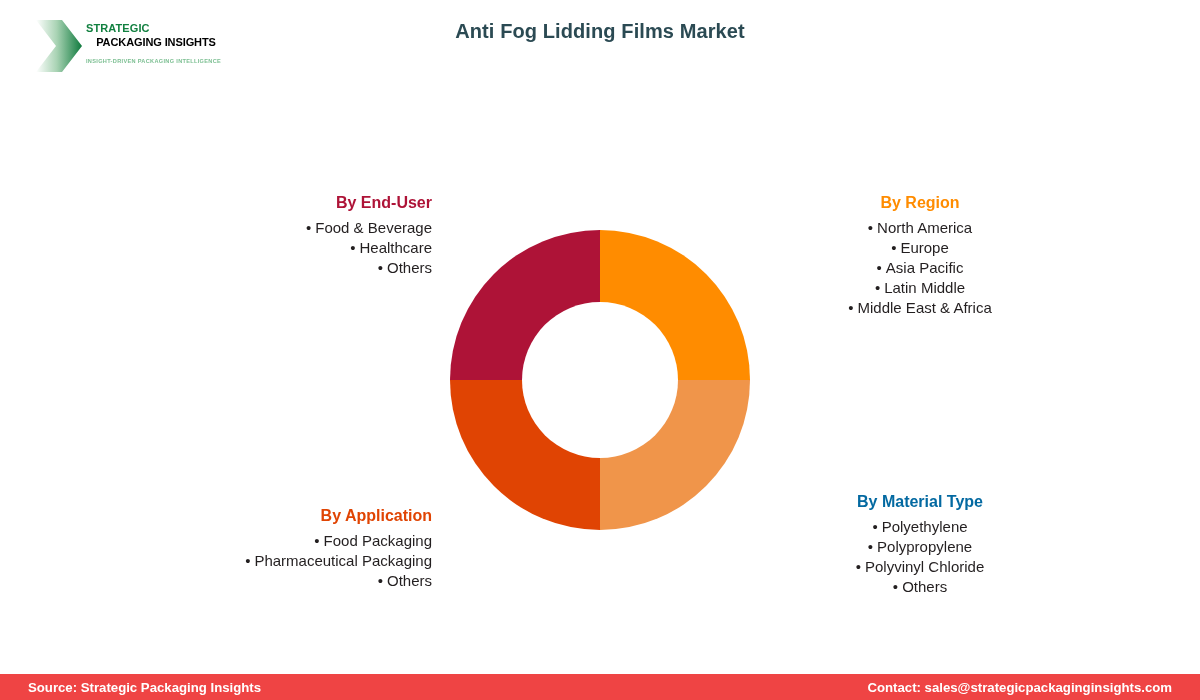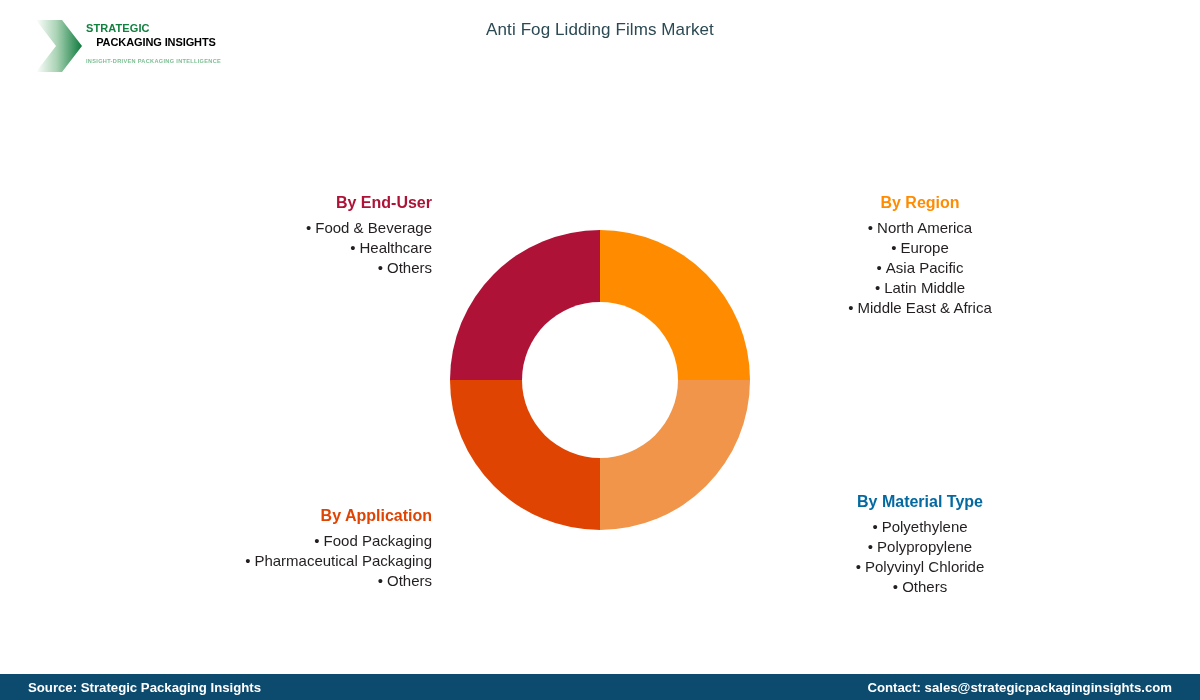--- a/index.html
+++ b/index.html
@@ -58,22 +58,22 @@
     white-space: nowrap;
   }
 
   
   .page-title {
     position: absolute;
     left: 0;
     top: 20px;
     width: 1200px;
     text-align: center;
-    font-size: 17px;
-    font-weight: normal;
+    font-size: 20px;
+    font-weight: bold;
     color: #2b4a53;
     letter-spacing: 0.1px;
   }
 
   
   .donut-wrap {
     position: absolute;
     left: 450px;
     top: 230px;
     width: 300px;
@@ -203,18 +203,18 @@
   <div class="seg seg-right seg-material">
     <div class="seg-title" style="color: #0369a1;">By Material Type</div>
     <ul class="seg-list">
         <li><span class="bullet">•</span><span>Polyethylene</span></li>
         <li><span class="bullet">•</span><span>Polypropylene</span></li>
         <li><span class="bullet">•</span><span>Polyvinyl Chloride</span></li>
         <li><span class="bullet">•</span><span>Others</span></li>
       </ul>
   </div>
 
-  <div class="footer" style="background: #0c4a6e; gap: 42px;">
+  <div class="footer" style="background: #ef4444; gap: 42px;">
     <div class="footer-text">Source: Strategic Packaging Insights</div>
     <div class="footer-text">Contact: sales@strategicpackaginginsights.com</div>
   </div>
 
 </div>
 
 </body></html>

